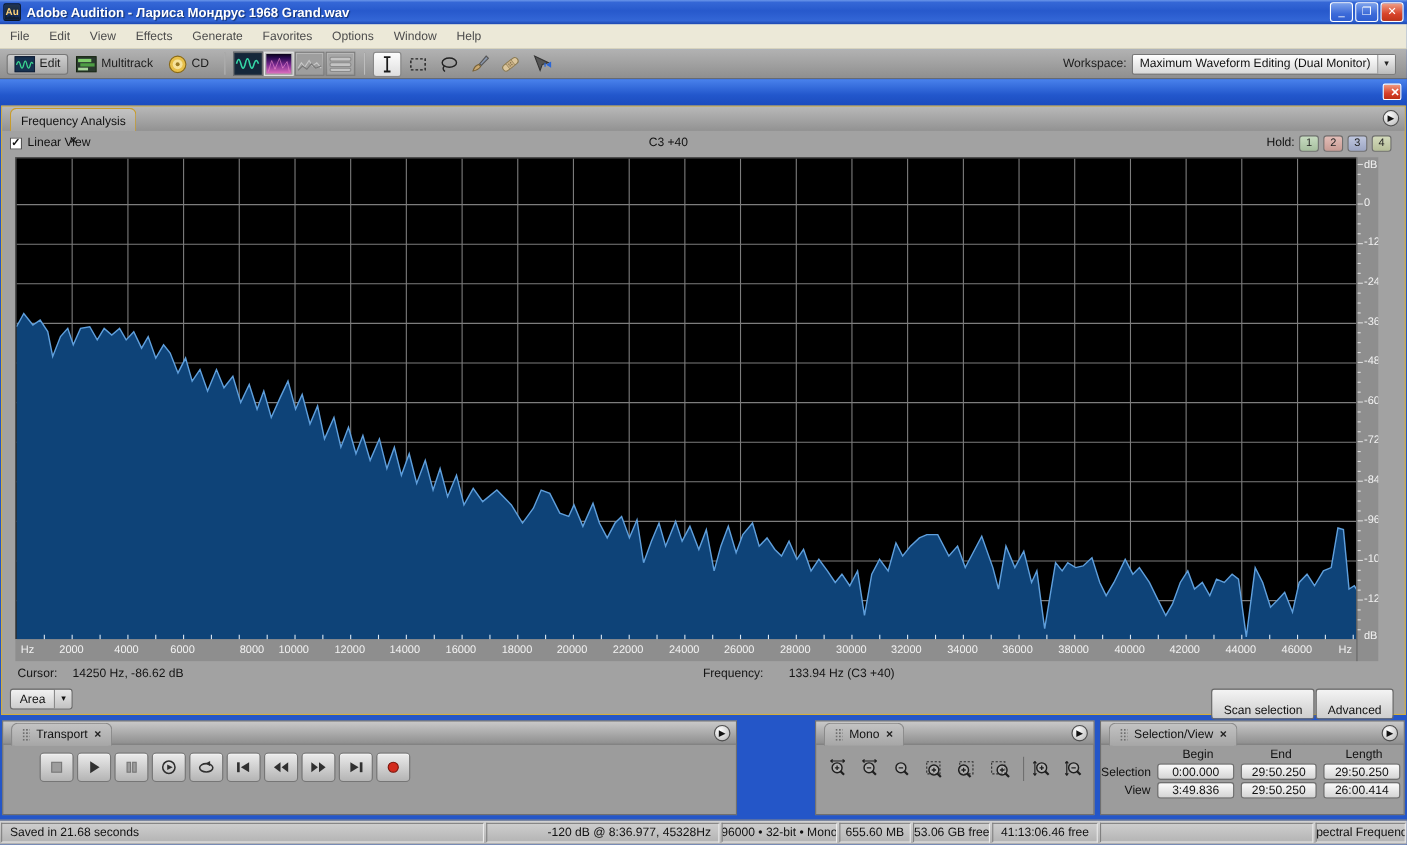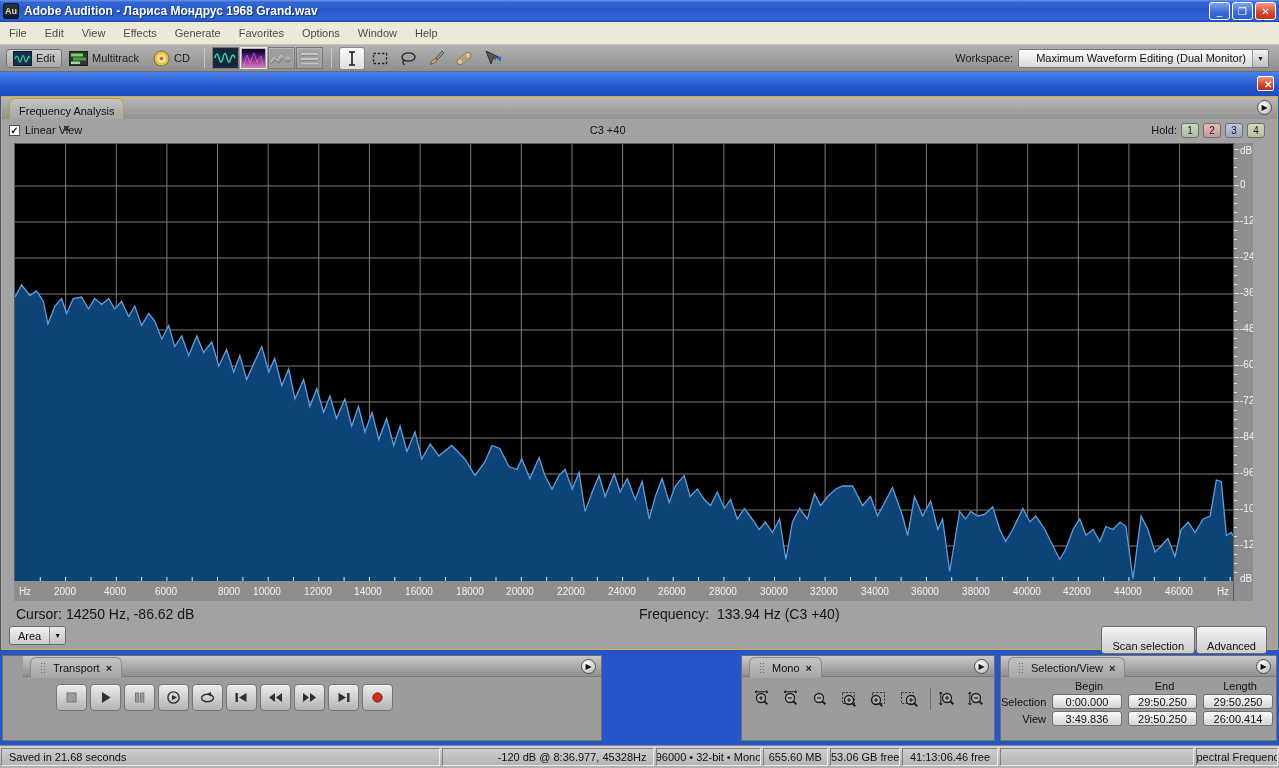--- a/index.html
+++ b/index.html
@@ -35,21 +35,21 @@
   .mode-btn.active{background:linear-gradient(#cfcfcf,#a8a8a8);border:1px solid #777;}
   .tb-sep{width:1px;height:20px;background:#6f6f6f;border-right:1px solid #c6c6c6;margin:0 7px;}
   .vw-btn{width:27px;height:22px;padding:1px;border:1px solid #7a7a7a;background:linear-gradient(#b9b9b9,#9a9a9a);
     display:flex;align-items:center;justify-content:center;margin-right:1px;}
   .vw-btn.lit{border:1px solid #e8e8e8;}
   .tool-btn{width:26px;height:23px;padding:1px;border:1px solid transparent;background:transparent;
     display:flex;align-items:center;justify-content:center;margin-right:2px;border-radius:3px;}
   .tool-btn.selected{background:linear-gradient(#fdfdfd,#dedede);border:1px solid #888;}
   .ws-wrap{margin-left:auto;display:flex;align-items:center;gap:5px;margin-right:4px;}
   .ws-select{display:flex;align-items:center;height:19px;border:1px solid #777;
-    background:linear-gradient(#ffffff,#d8d8d8);border-radius:2px;font-size:11px;color:#111;padding-left:17px;}
+    background:linear-gradient(#ffffff,#d8d8d8);border-radius:2px;font-size:11px;color:#111;padding-left:6px;}
   .ws-arrow{width:16px;height:17px;background:linear-gradient(#f4f4f4,#bdbdbd);border-left:1px solid #999;
     font-size:7px;display:flex;align-items:center;justify-content:center;color:#222;margin-left:6px;}
 
   
   #bluebar{left:0;top:72px;width:1279px;height:24px;
     background:linear-gradient(#4a82ec,#2257cc 60%,#1c4cbe);}
   #bluebar-close{position:absolute;right:5px;top:4px;width:17px;height:15px;border-radius:2px;
     background:linear-gradient(#f09a80,#d8402a 60%,#bd2f16);border:1px solid #fff;color:#fff;
     font-size:10px;font-weight:bold;line-height:13px;text-align:center;}
 
@@ -80,39 +80,39 @@
   #plot{position:absolute;left:12px;top:46px;width:1219px;height:438px;background:#000;
     border-top:1px solid #5a5a5a;border-left:1px solid #5a5a5a;}
   #yaxis-strip{position:absolute;left:1231px;top:46px;width:20px;height:458px;background:#8e8e8e;
     border-left:1px solid #5a5a5a;font-size:10px;color:#f2f2f2;overflow:hidden;}
   #xaxis-strip{position:absolute;left:12px;top:484px;width:1219px;height:20px;background:#8e8e8e;
     font-size:10px;color:#f2f2f2;overflow:hidden;}
   .ylab{position:absolute;left:6px;height:10px;line-height:10px;}
   .ytick{position:absolute;left:0;height:1px;background:#dcdcdc;}
   .xlab{position:absolute;top:5px;width:44px;text-align:center;}
 
-  #cursor-row{position:absolute;left:12px;top:509px;width:1240px;height:15px;font-size:14px;color:#151515;}
+  #cursor-row{position:absolute;left:12px;top:509px;width:1240px;height:15px;font-size:11px;color:#151515;}
   #cursor-row span{position:absolute;white-space:nowrap;}
   #area-row{position:absolute;left:0;top:528px;width:100%;height:24px;}
   .area-btn{position:absolute;left:7px;top:1px;display:flex;height:19px;border:1px solid #6a6a6a;
     border-radius:3px;overflow:hidden;background:linear-gradient(#f2f2f2,#cdcdcd);
     font-size:11px;color:#111;align-items:center;padding:0;}
   .area-btn .lbl{padding:0 8px;}
   .area-btn .dd{width:16px;height:100%;border-left:1px solid #8a8a8a;font-size:7px;
     display:flex;align-items:center;justify-content:center;background:linear-gradient(#e8e8e8,#c2c2c2);}
   .cmd-btn{height:19px;border:1px solid #6a6a6a;border-radius:3px;
     background:linear-gradient(#f4f4f4,#cdcdcd);font-size:11px;color:#111;padding:13px 10px;font-family:inherit;}
   #scan-btn{position:absolute;right:82px;top:1px;}
   #adv-btn{position:absolute;right:10px;top:1px;}
 
   
   .bpanel{position:absolute;top:655px;height:86px;background:#9c9c9c;border:1px solid #6f6f6f;}
   .bpanel-head{position:relative;height:21px;background:linear-gradient(#c9c9c9,#8f8f8f);
     border-bottom:1px solid #7a7a7a;}
-  #transport-panel{left:2px;width:600px;padding-left:20px;}
+  #transport-panel{left:2px;width:668px;}
   #zoom-panel{left:741px;width:254px;}
   #selview-panel{left:1000px;width:277px;}
   #transport-body{display:flex;align-items:center;padding:7px 0 0 33px;}
   .tbtn{width:31px;height:27px;border-radius:4px;border:1px solid #767676;
     background:linear-gradient(#ececec,#b4b4b4);display:flex;align-items:center;justify-content:center;
     margin-right:3px;padding:0;box-shadow:inset 0 1px 0 rgba(255,255,255,0.6);}
   #zoom-body{display:flex;align-items:center;padding:9px 0 0 7px;}
   .zbtn{width:28px;height:25px;border:none;background:transparent;display:flex;align-items:center;
     justify-content:center;margin-right:2px;padding:0;}
   .zsep{width:1px;height:22px;background:#6f6f6f;margin:0 5px;}

